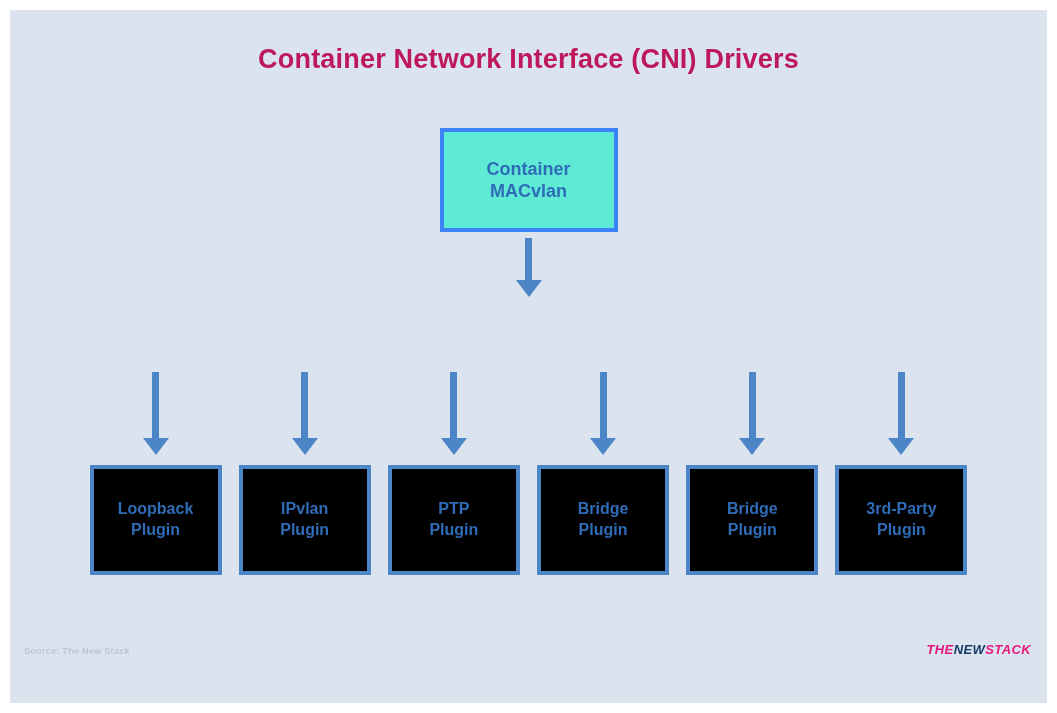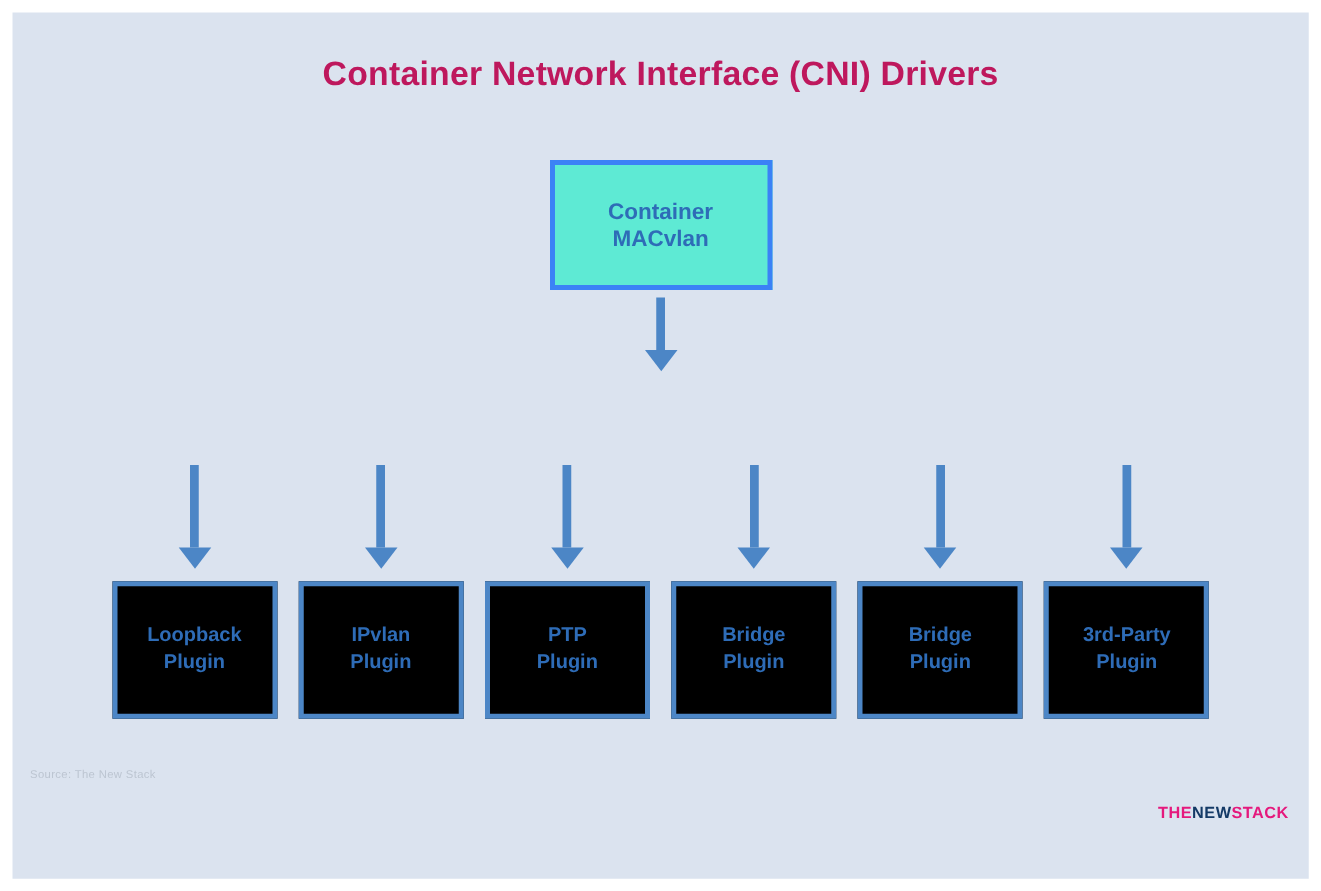--- a/index.html
+++ b/index.html
@@ -134,32 +134,34 @@
     }
     .plugin-box .line {
       color: #2e6cb7;
       font-weight: bold;
       font-size: 16px;
       line-height: 1.3;
     }
     .attribution {
       position: absolute;
       left: 14px;
-      top: 604px;
+      top: 636px;
       font-size: 9px;
       color: #bcc5d1;
       letter-spacing: 0.3px;
+      font-weight: bold;
     }
     .logo {
       position: absolute;
       right: 16px;
       top: 632px;
       font-size: 13px;
       font-weight: bold;
       letter-spacing: 0.4px;
+      font-style: italic;
     }
     .logo .pink { color: #e5197d; }
     .logo .navy { color: #143a66; }
   </style>
 </head>
 <body>
 
 <div class="canvas">
   <div class="panel">
 

